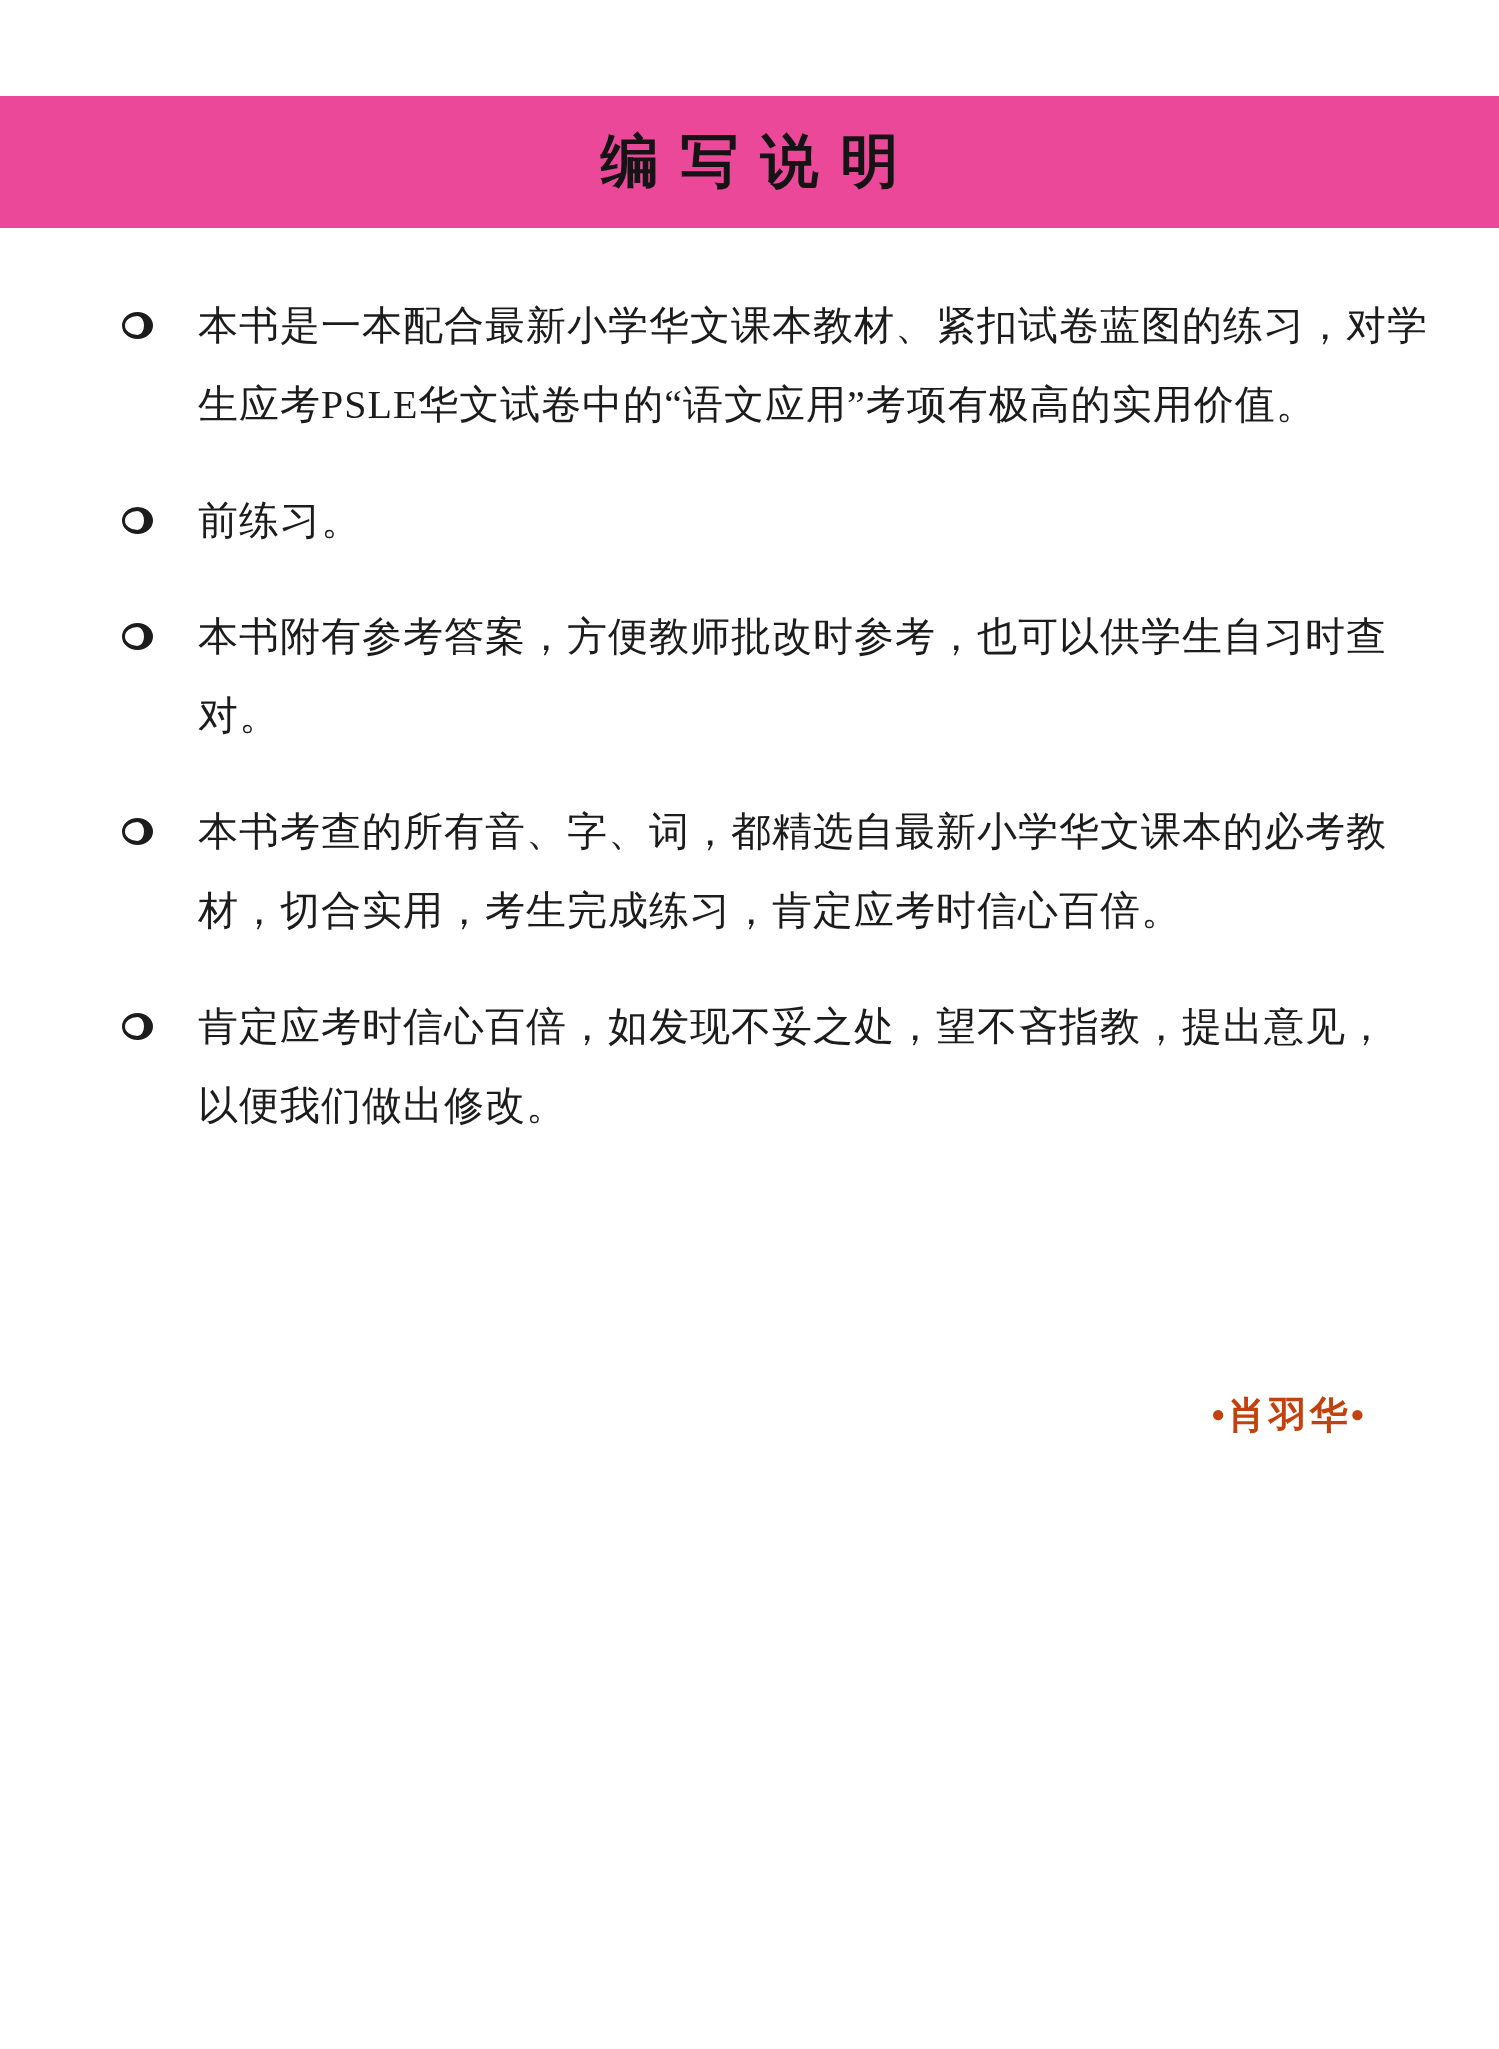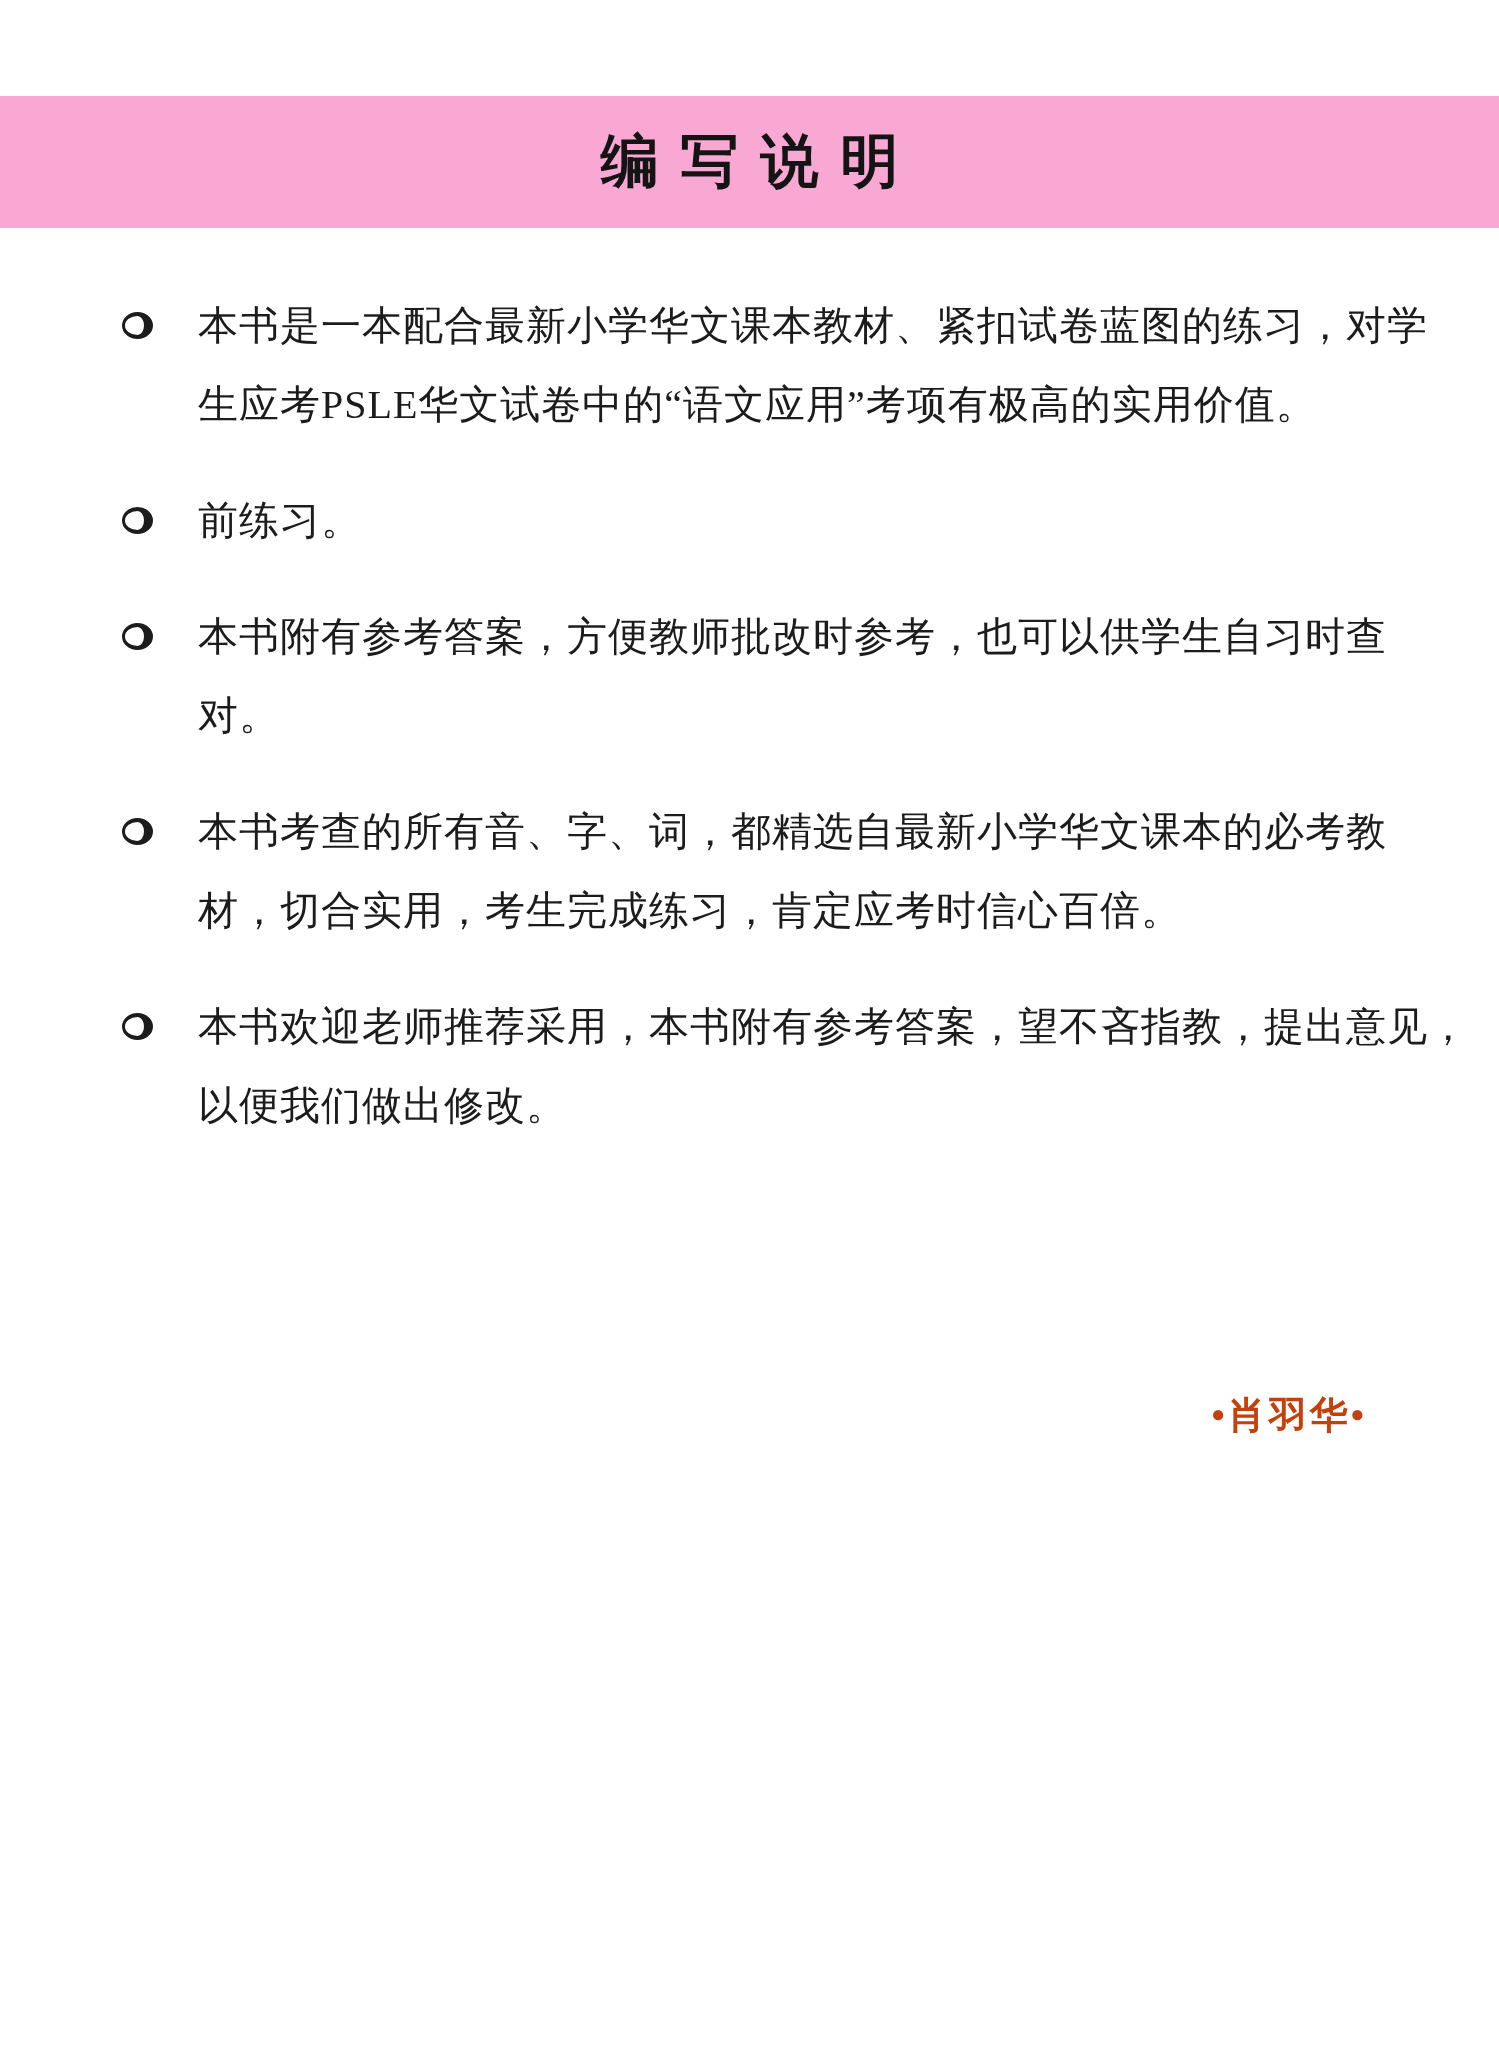--- a/index.html
+++ b/index.html
@@ -73,21 +73,21 @@
     font-weight: 600;
     color: #c2410c;
     white-space: nowrap;
   }
 </style>
 </head>
 <body>
 
 <div class="page" style="color: rgb(28, 28, 28);">
 
-  <div class="header-band" style="background: #f9a8d4; text-align: right;">
+  <div class="header-band" style="background: #ec4899; text-align: right;">
     <div class="page-title">编写说明</div>
   </div>
 
   <div class="notes">
 
     <div class="para">
       <div class="bullet-icon"></div>
       <div class="para-text">
         <div class="line">本书是一本配合最新小学华文课本教材、紧扣试卷蓝图的练习，对学</div>
         <div class="line">生应考PSLE华文试卷中的“语文应用”考项有极高的实用价值。</div>
@@ -113,21 +113,21 @@
       <div class="bullet-icon"></div>
       <div class="para-text">
         <div class="line">本书考查的所有音、字、词，都精选自最新小学华文课本的必考教</div>
         <div class="line">材，切合实用，考生完成练习，肯定应考时信心百倍。</div>
       </div>
     </div>
 
     <div class="para">
       <div class="bullet-icon"></div>
       <div class="para-text">
-        <div class="line">本书欢迎老师推荐采用，本书附有参考答案，望不吝指教，提出意见，</div>
+        <div class="line">肯定应考时信心百倍，如发现不妥之处，望不吝指教，提出意见，</div>
         <div class="line">以便我们做出修改。</div>
       </div>
     </div>
 
   </div>
 
   <div class="signature">•肖羽华•</div>
 
 </div>
 

